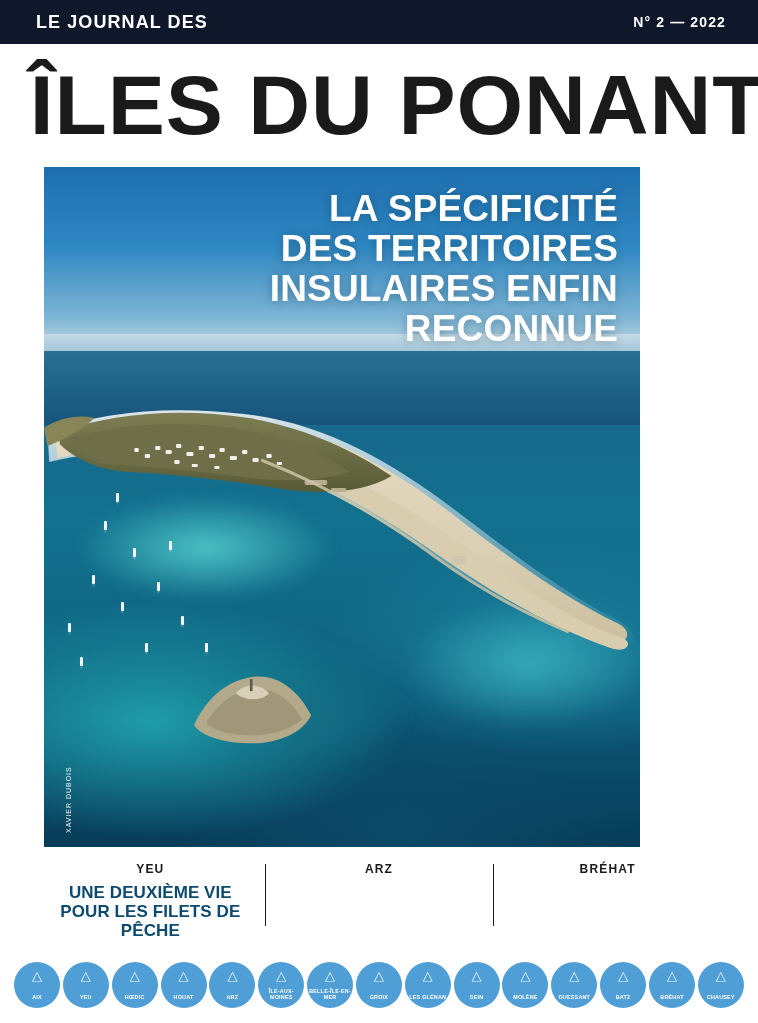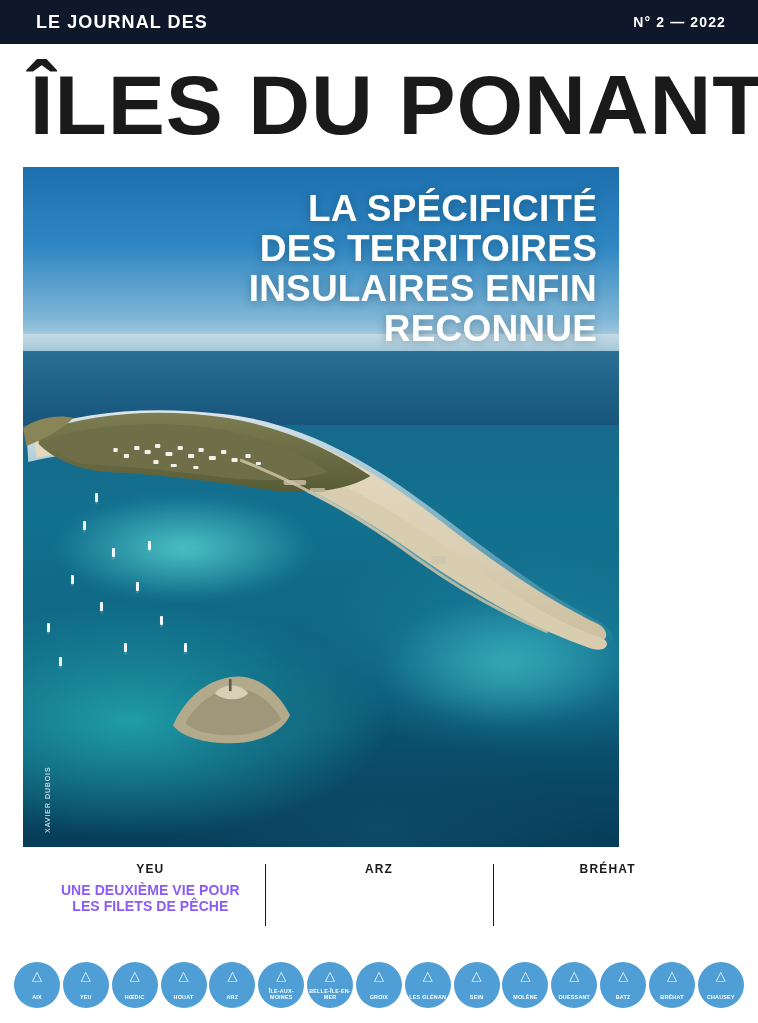--- a/index.html
+++ b/index.html
@@ -36,21 +36,21 @@
     font-size: 84px;
     letter-spacing: 0.01em;
     color: #1a1a1a;
     line-height: 1;
     white-space: nowrap;
     transform: scaleX(1.02);
   }
 
   
   .hero {
-    position: absolute; left: 23px; top: 167px; width: 596px; height: 680px;
+    position: absolute; left: 44px; top: 167px; width: 596px; height: 680px;
     overflow: hidden;
     background: #0b4f6c;
   }
   .hero-photo { position: absolute; inset: 0; }
 
   
   .sky {
     position: absolute; left: 0; top: 0; width: 100%; height: 26%;
     background: linear-gradient(180deg, #1d6fae 0%, #2f87c2 45%, #7fb6d6 86%, #b8d4e2 100%);
   }
@@ -150,21 +150,21 @@
   .teaser + .teaser::before {
     content: "";
     position: absolute; left: 0; top: 2px; width: 1px; height: 62px;
     background: #1a1a1a;
   }
   .teaser .place {
     font-size: 12px; font-weight: bold; letter-spacing: 0.1em; color: #1a1a1a;
     margin-bottom: 7px;
   }
   .teaser .title {
-    font-size: 14px; font-weight: bold; line-height: 1.12; color: #8b5cf6;
+    font-size: 17px; font-weight: bold; line-height: 1.12; color: #0c4a6e;
     letter-spacing: 0.005em;
   }
 
   
   .badges {
     position: absolute; left: 0; bottom: 0; width: 758px; height: 72px;
     background: #ffffff;
     display: flex; align-items: center; justify-content: space-between;
     padding: 0 14px 4px 14px;
   }

